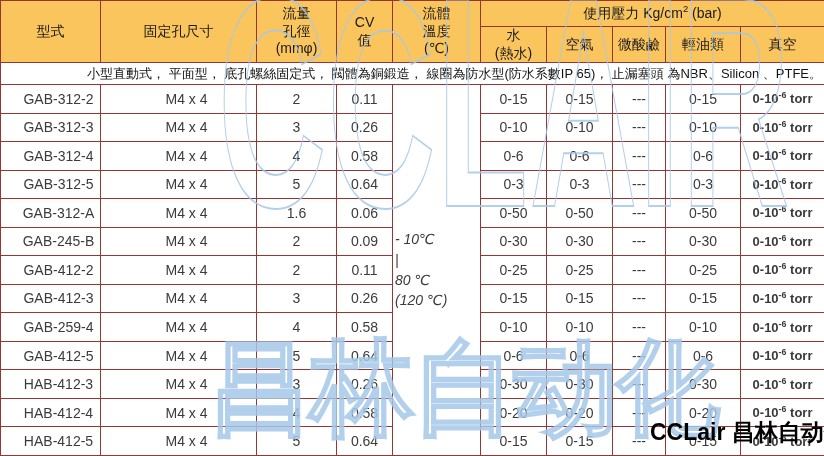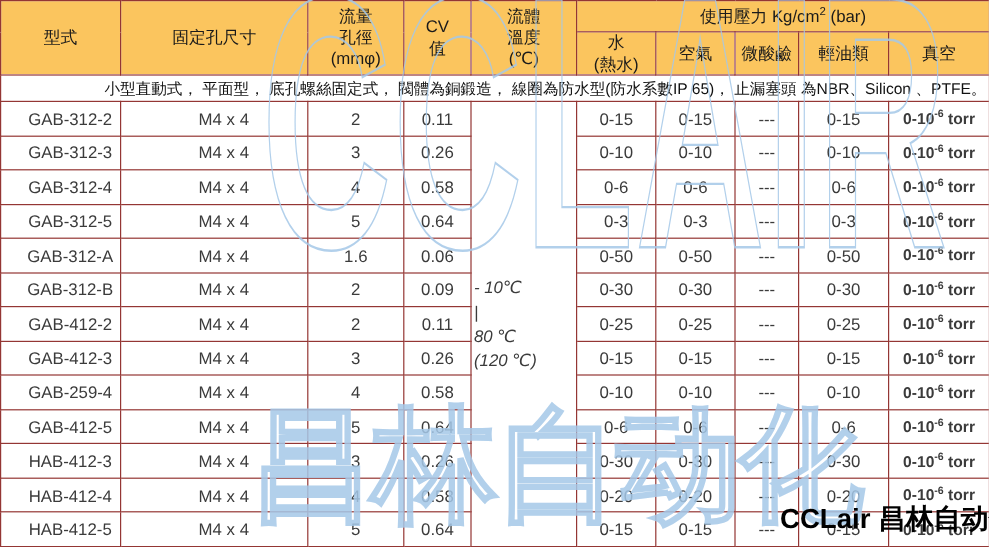--- a/index.html
+++ b/index.html
@@ -164,21 +164,21 @@
         <td class="l">M4 x 4</td>
         <td class="c">1.6</td>
         <td class="c">0.06</td>
         <td class="c">0-50</td>
         <td class="c">0-50</td>
         <td class="c">---</td>
         <td class="c">0-50</td>
         <td class="c vac">0-10<sup>-6</sup> torr</td>
       </tr>
       <tr>
-        <td class="l">GAB-312-B</td>
+        <td class="l">GAB-245-B</td>
         <td class="l">M4 x 4</td>
         <td class="c">2</td>
         <td class="c">0.09</td>
         <td class="c">0-30</td>
         <td class="c">0-30</td>
         <td class="c">---</td>
         <td class="c">0-30</td>
         <td class="c vac">0-10<sup>-6</sup> torr</td>
       </tr>
       <tr>

